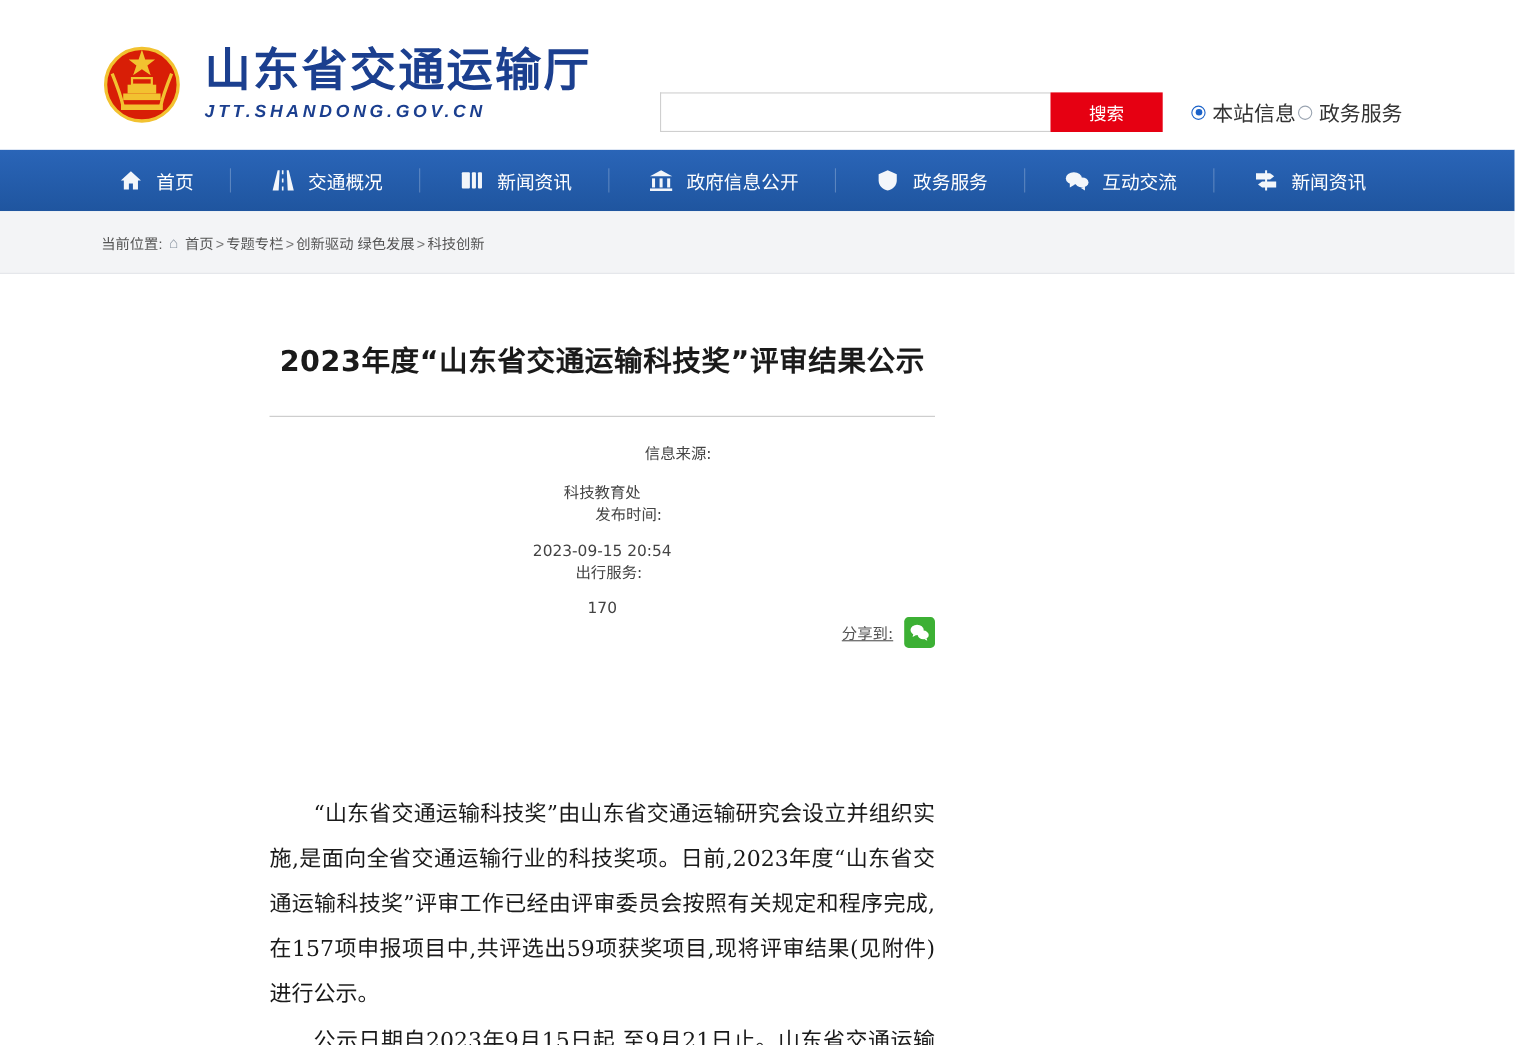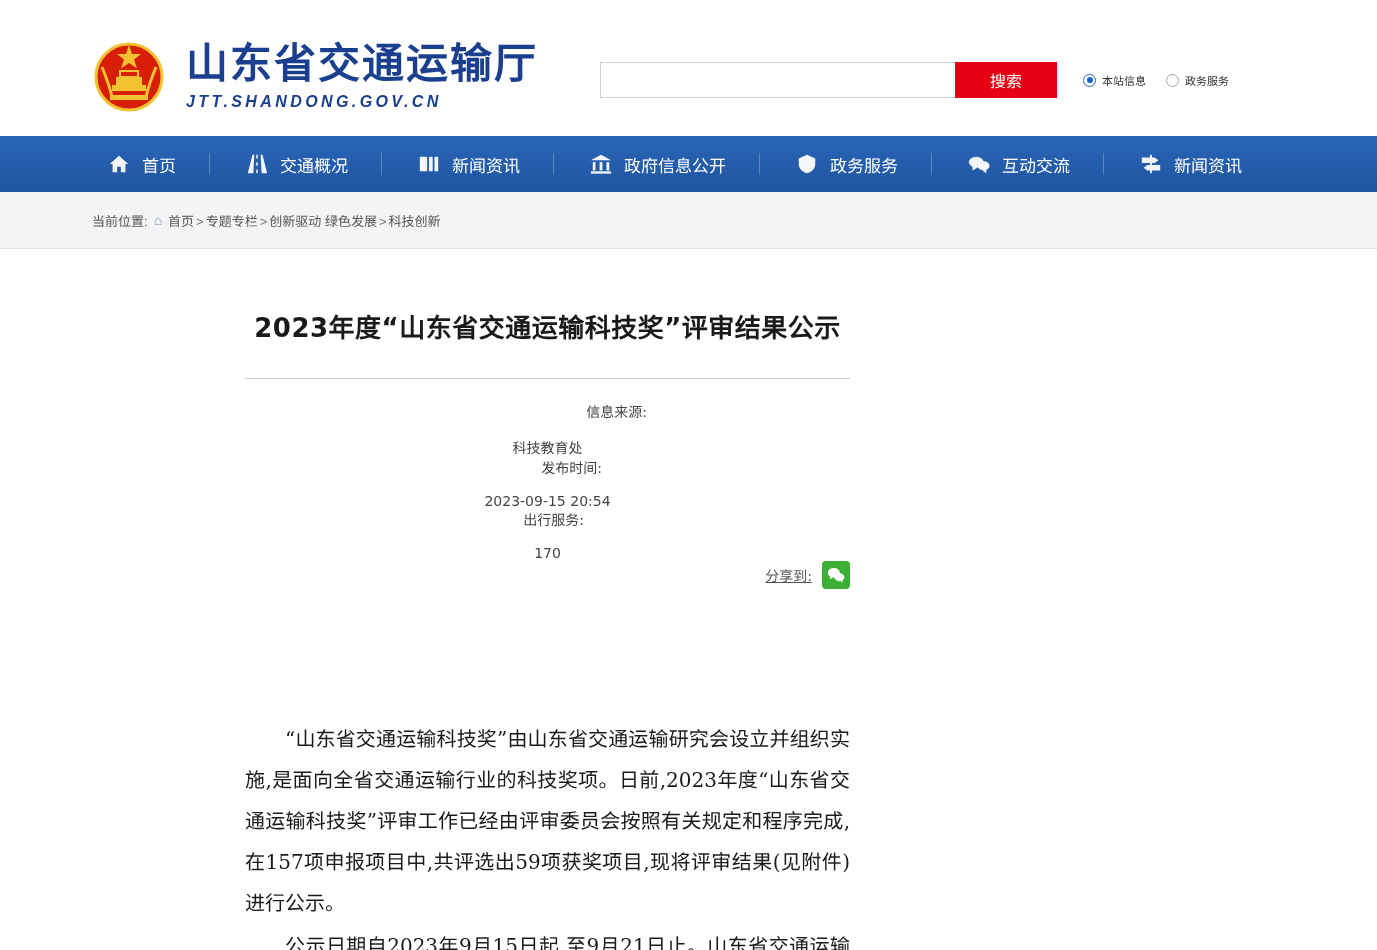--- a/index.html
+++ b/index.html
@@ -44,21 +44,21 @@
     letter-spacing: 3.4px;
     font-weight: bold;
     margin-top: 6px;
     font-family: "Liberation Sans", sans-serif;
     font-style: italic;
   }
 
   .search-area {
     position: absolute;
     left: 600px;
-    top: 62px;
+    top: 84px;
     display: flex;
     align-items: center;
   }
   .search-input {
     width: 355px;
     height: 36px;
     border: 1px solid #cfcfcf;
     border-right: none;
     padding: 0 10px;
     font-size: 14px;
@@ -71,25 +71,25 @@
     background: #e60012;
     color: #ffffff;
     border: none;
     font-size: 16px;
     cursor: pointer;
     font-family: "DejaVu Sans", sans-serif;
   }
   .radio-group {
     display: flex;
     align-items: center;
-    gap: 20px;
+    gap: 2px;
     margin-left: 26px;
-    font-size: 11px;
+    font-size: 19px;
     color: #333;
-    font-family: Liberation Sans, sans-serif;
+    font-family: Liberation Mono, monospace;
   }
   .radio-item { display: flex; align-items: center; gap: 6px; cursor: pointer; }
   .radio-dot {
     width: 13px; height: 13px;
     border: 1px solid #9aa4b1;
     border-radius: 50%;
     background: #fff;
     display: inline-block;
     position: relative;
   }

